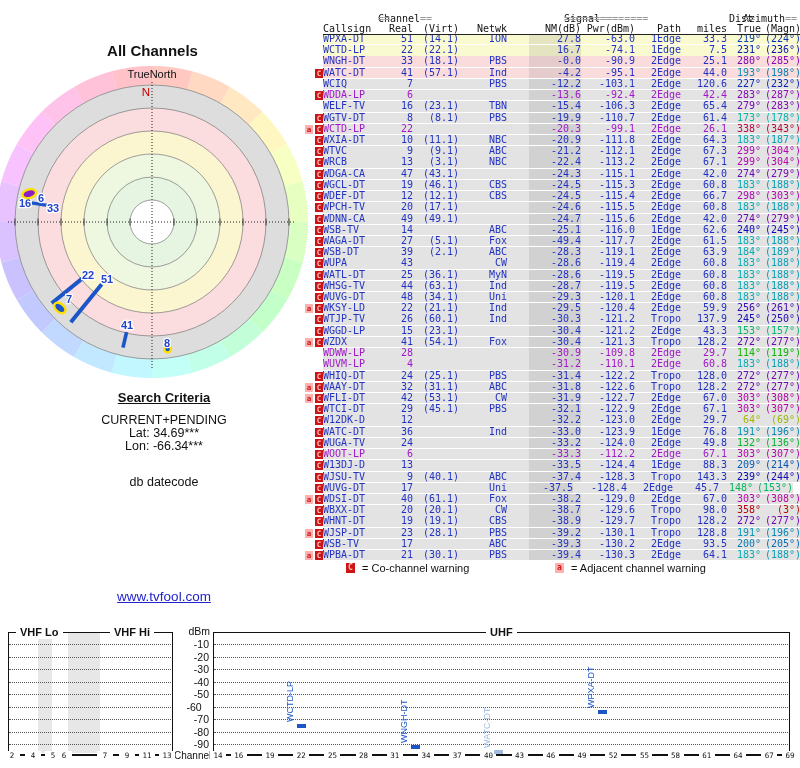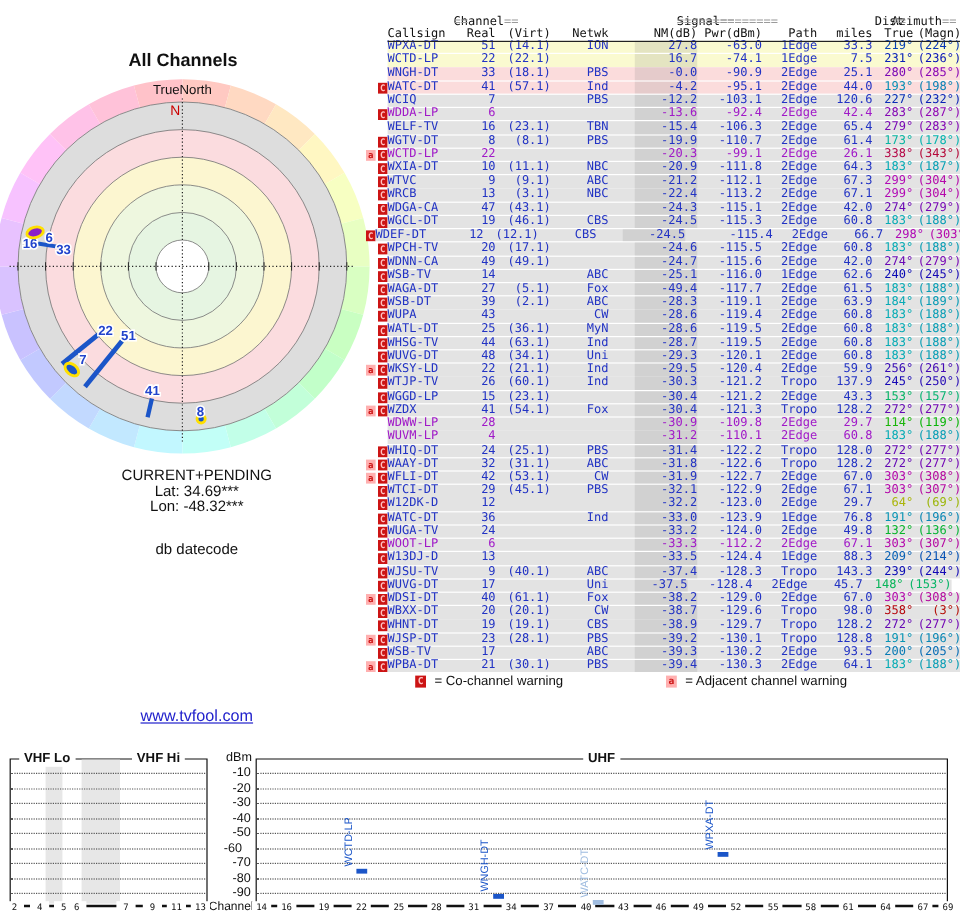--- a/index.html
+++ b/index.html
@@ -118,23 +118,24 @@
       <text x="53" y="172" text-anchor="middle" font-size="11" font-weight="bold" fill="#2244cc" stroke="#ffffff" stroke-width="2.6" paint-order="stroke" font-family="&quot;Liberation Sans&quot;,sans-serif">33</text>
       <ellipse cx="29.229371837060356" cy="153.65616715267302" rx="7" ry="4.3" transform="rotate(-15 29.229371837060356 153.65616715267302)" fill="#8a1fc8" stroke="#ffe000" stroke-width="2.4"></ellipse>
       <text x="41" y="162" text-anchor="middle" font-size="11" font-weight="bold" fill="#2244cc" stroke="#ffffff" stroke-width="2.6" paint-order="stroke" font-family="&quot;Liberation Sans&quot;,sans-serif">6</text>
       <ellipse cx="59.849433595984564" cy="267.9317933678749" rx="6.5" ry="4.2" transform="rotate(40 59.849433595984564 267.9317933678749)" fill="#1b55c8" stroke="#ffe000" stroke-width="2.4"></ellipse>
       <text x="69" y="263" text-anchor="middle" font-size="11" font-weight="bold" fill="#2244cc" stroke="#ffffff" stroke-width="2.6" paint-order="stroke" font-family="&quot;Liberation Sans&quot;,sans-serif">7</text>
       <circle cx="167.5992759558589" cy="309.0459074100892" r="3.4" fill="#1b55c8" stroke="#ffe000" stroke-width="2.4"></circle>
       <text x="167" y="307" text-anchor="middle" font-size="11" font-weight="bold" fill="#2244cc" stroke="#ffffff" stroke-width="2.6" paint-order="stroke" font-family="&quot;Liberation Sans&quot;,sans-serif">8</text>
     </svg>
 
   <div class="abs" id="search-block">
+    <div id="search-title">Search Criteria</div>
     <div class="sc-line">CURRENT+PENDING</div>
     <div class="sc-line">Lat: 34.69***</div>
-    <div class="sc-line">Lon: -48.32***</div>
+    <div class="sc-line">Lon: -66.34***</div>
     <div id="db-block">
       <div class="sc-line">db datecode</div>
     </div>
   </div>
 
   <div class="abs" id="site-link">
     <a href="#">www.tvfool.com</a>
   </div>
 
   <div class="abs" id="sig-table">
@@ -407,21 +408,21 @@
         <div class="wslot" style="justify-content: flex-end;">
           <span class="wbox wc">C</span>
         </div>
         <div class="rcontent band-g">
           <span class="cell cs" style="width: 62px; color: rgb(34, 51, 196);">WDEF-DT</span>
           <span class="cell" style="width: 28px; color: rgb(34, 51, 196);">12</span>
           <span class="cell" style="width: 46px; color: rgb(34, 51, 196);">(12.1)</span>
           <span class="cell" style="width: 48px; color: rgb(34, 51, 196);">CBS</span>
           <span class="cell" style="width: 22px; color: rgb(34, 51, 196);"></span>
           <span class="cell shade" style="width: 52px; color: rgb(34, 51, 196);">-24.5</span>
-          <span class="cell" style="width: 54px; color: rgb(34, 51, 196); padding-left: 19px;">-115.4</span>
+          <span class="cell" style="width: 54px; color: rgb(34, 51, 196);">-115.4</span>
           <span class="cell" style="width: 46px; color: rgb(34, 51, 196);">2Edge</span>
           <span class="cell" style="width: 46px; color: rgb(34, 51, 196);">66.7</span>
           <span class="cell" style="width: 34px; color: rgb(175, 8, 181);">298°</span>
           <span class="cell" style="width: 40px; color: rgb(181, 8, 172);">(303°)</span>
         </div>
       </div>
       <div class="trow">
         <div class="wslot" style="justify-content: flex-end;">
           <span class="wbox wc">C</span>
         </div>

